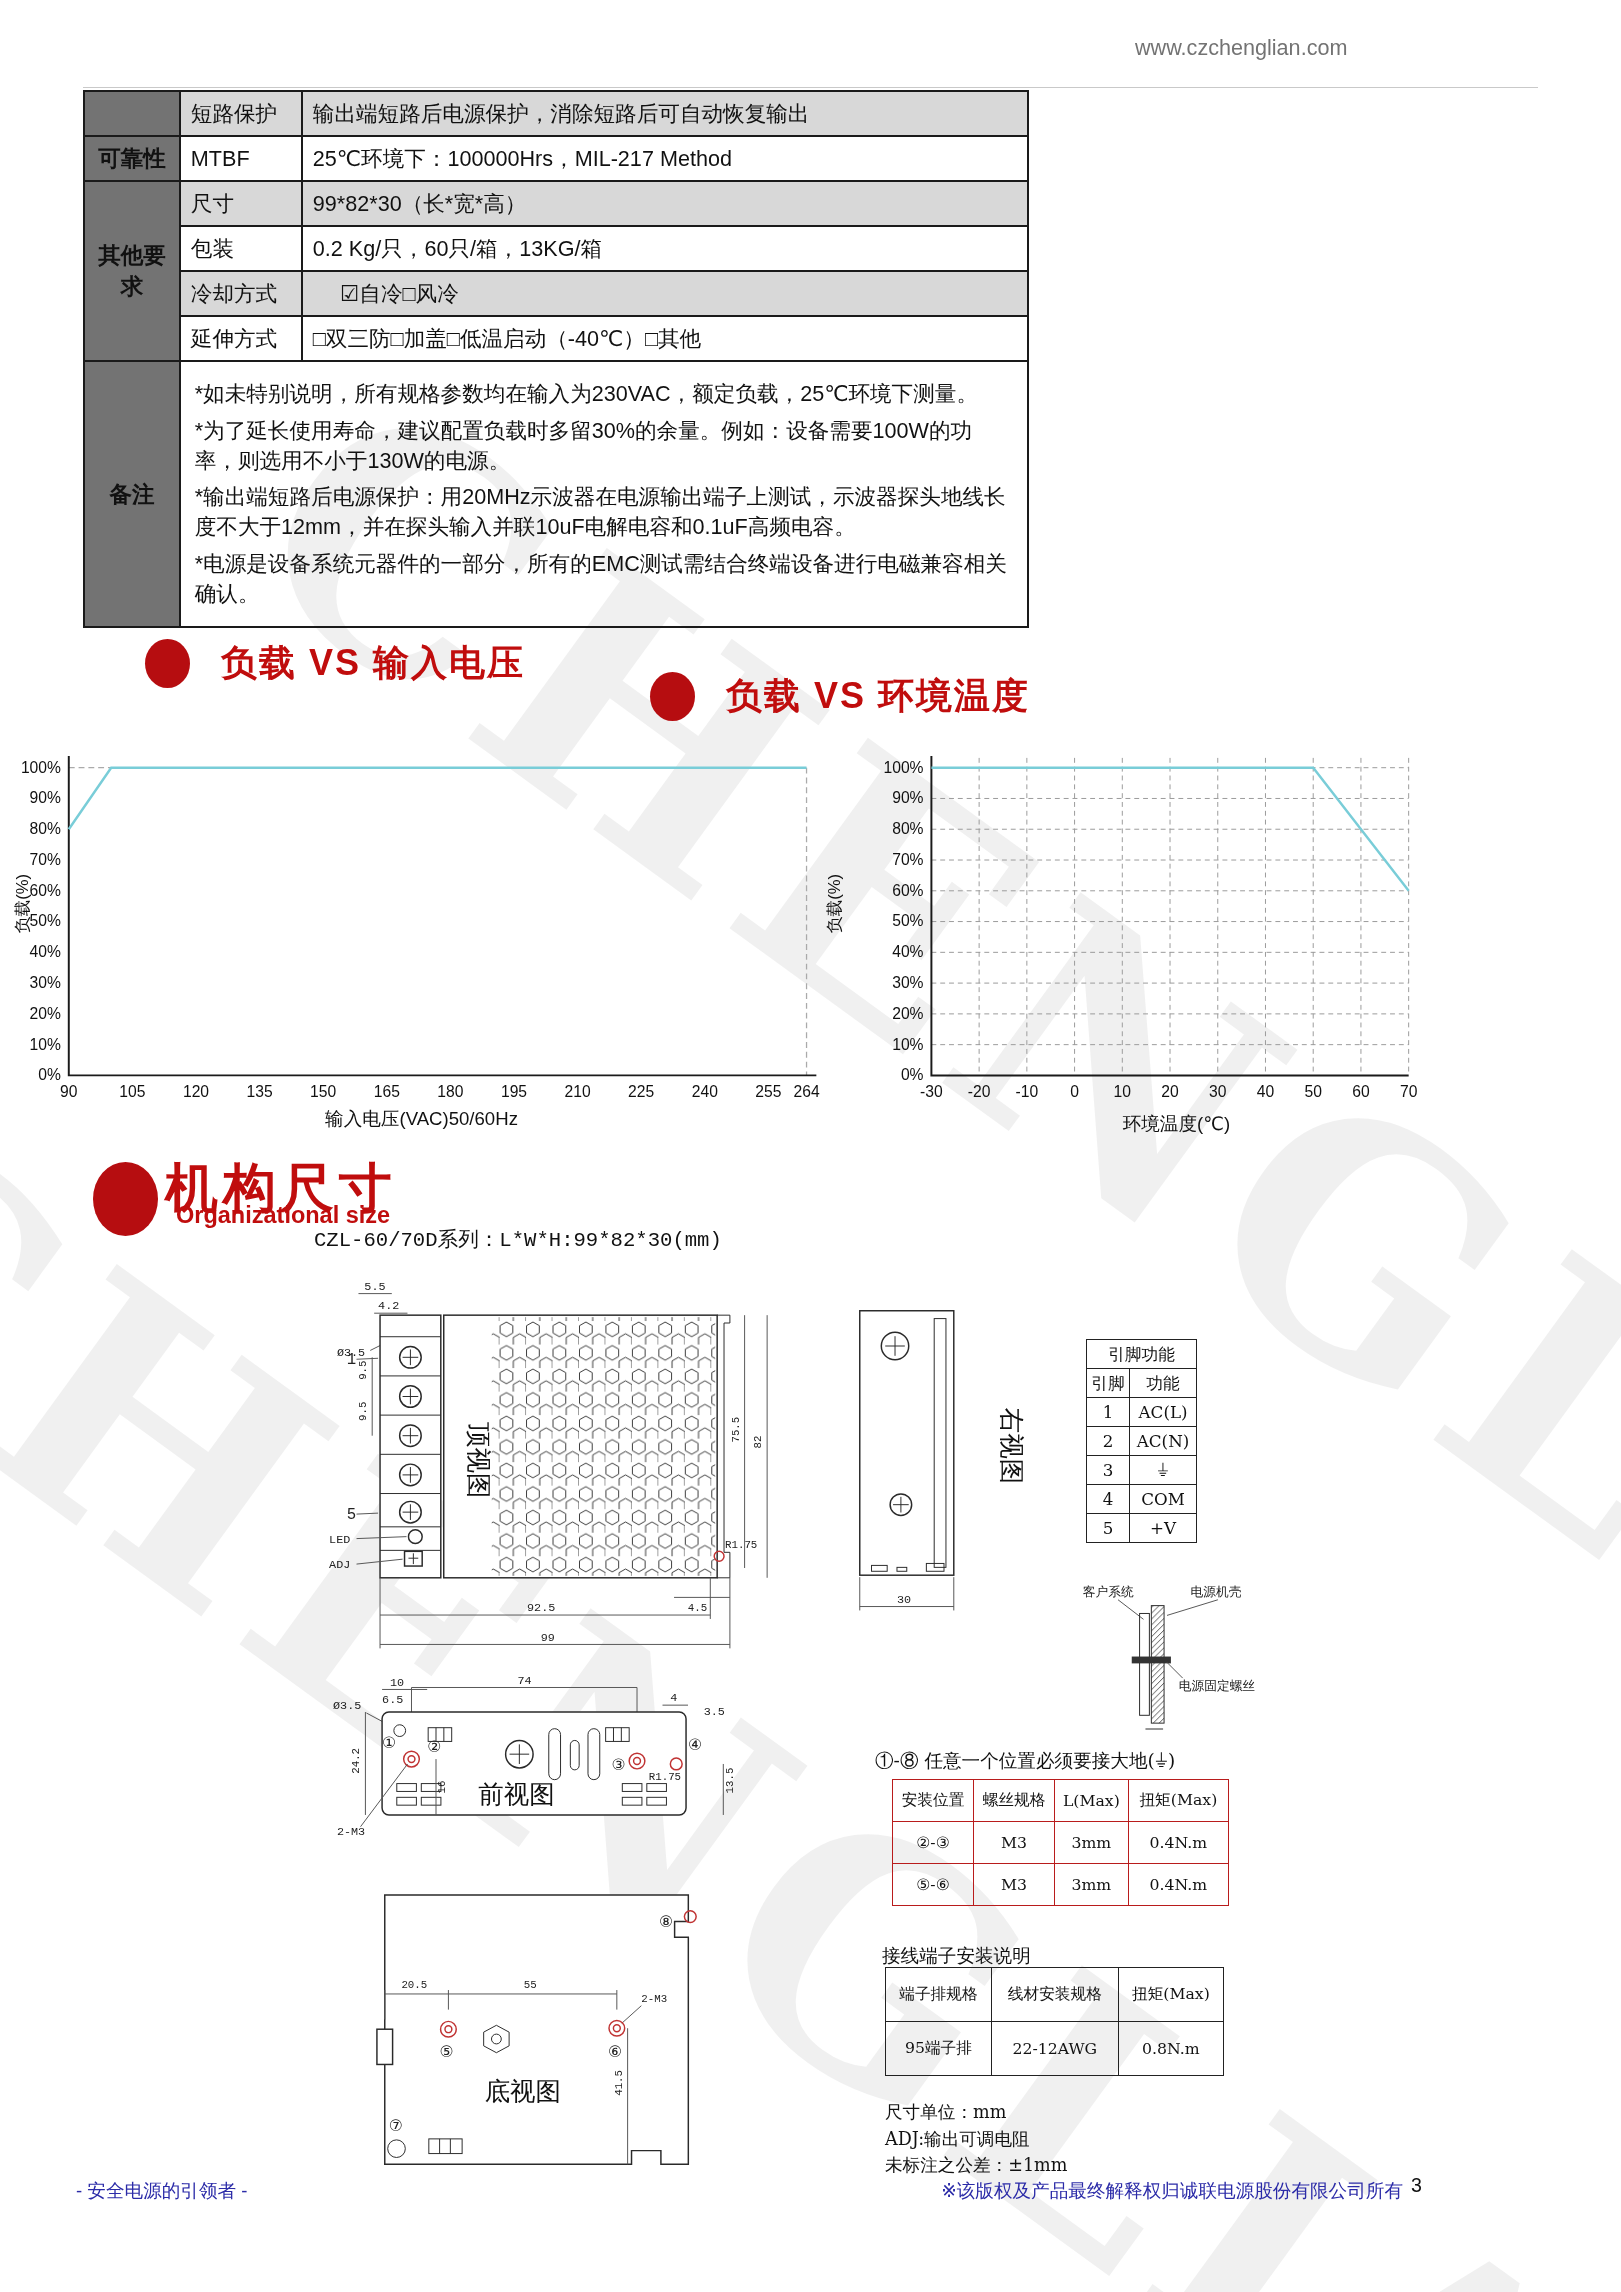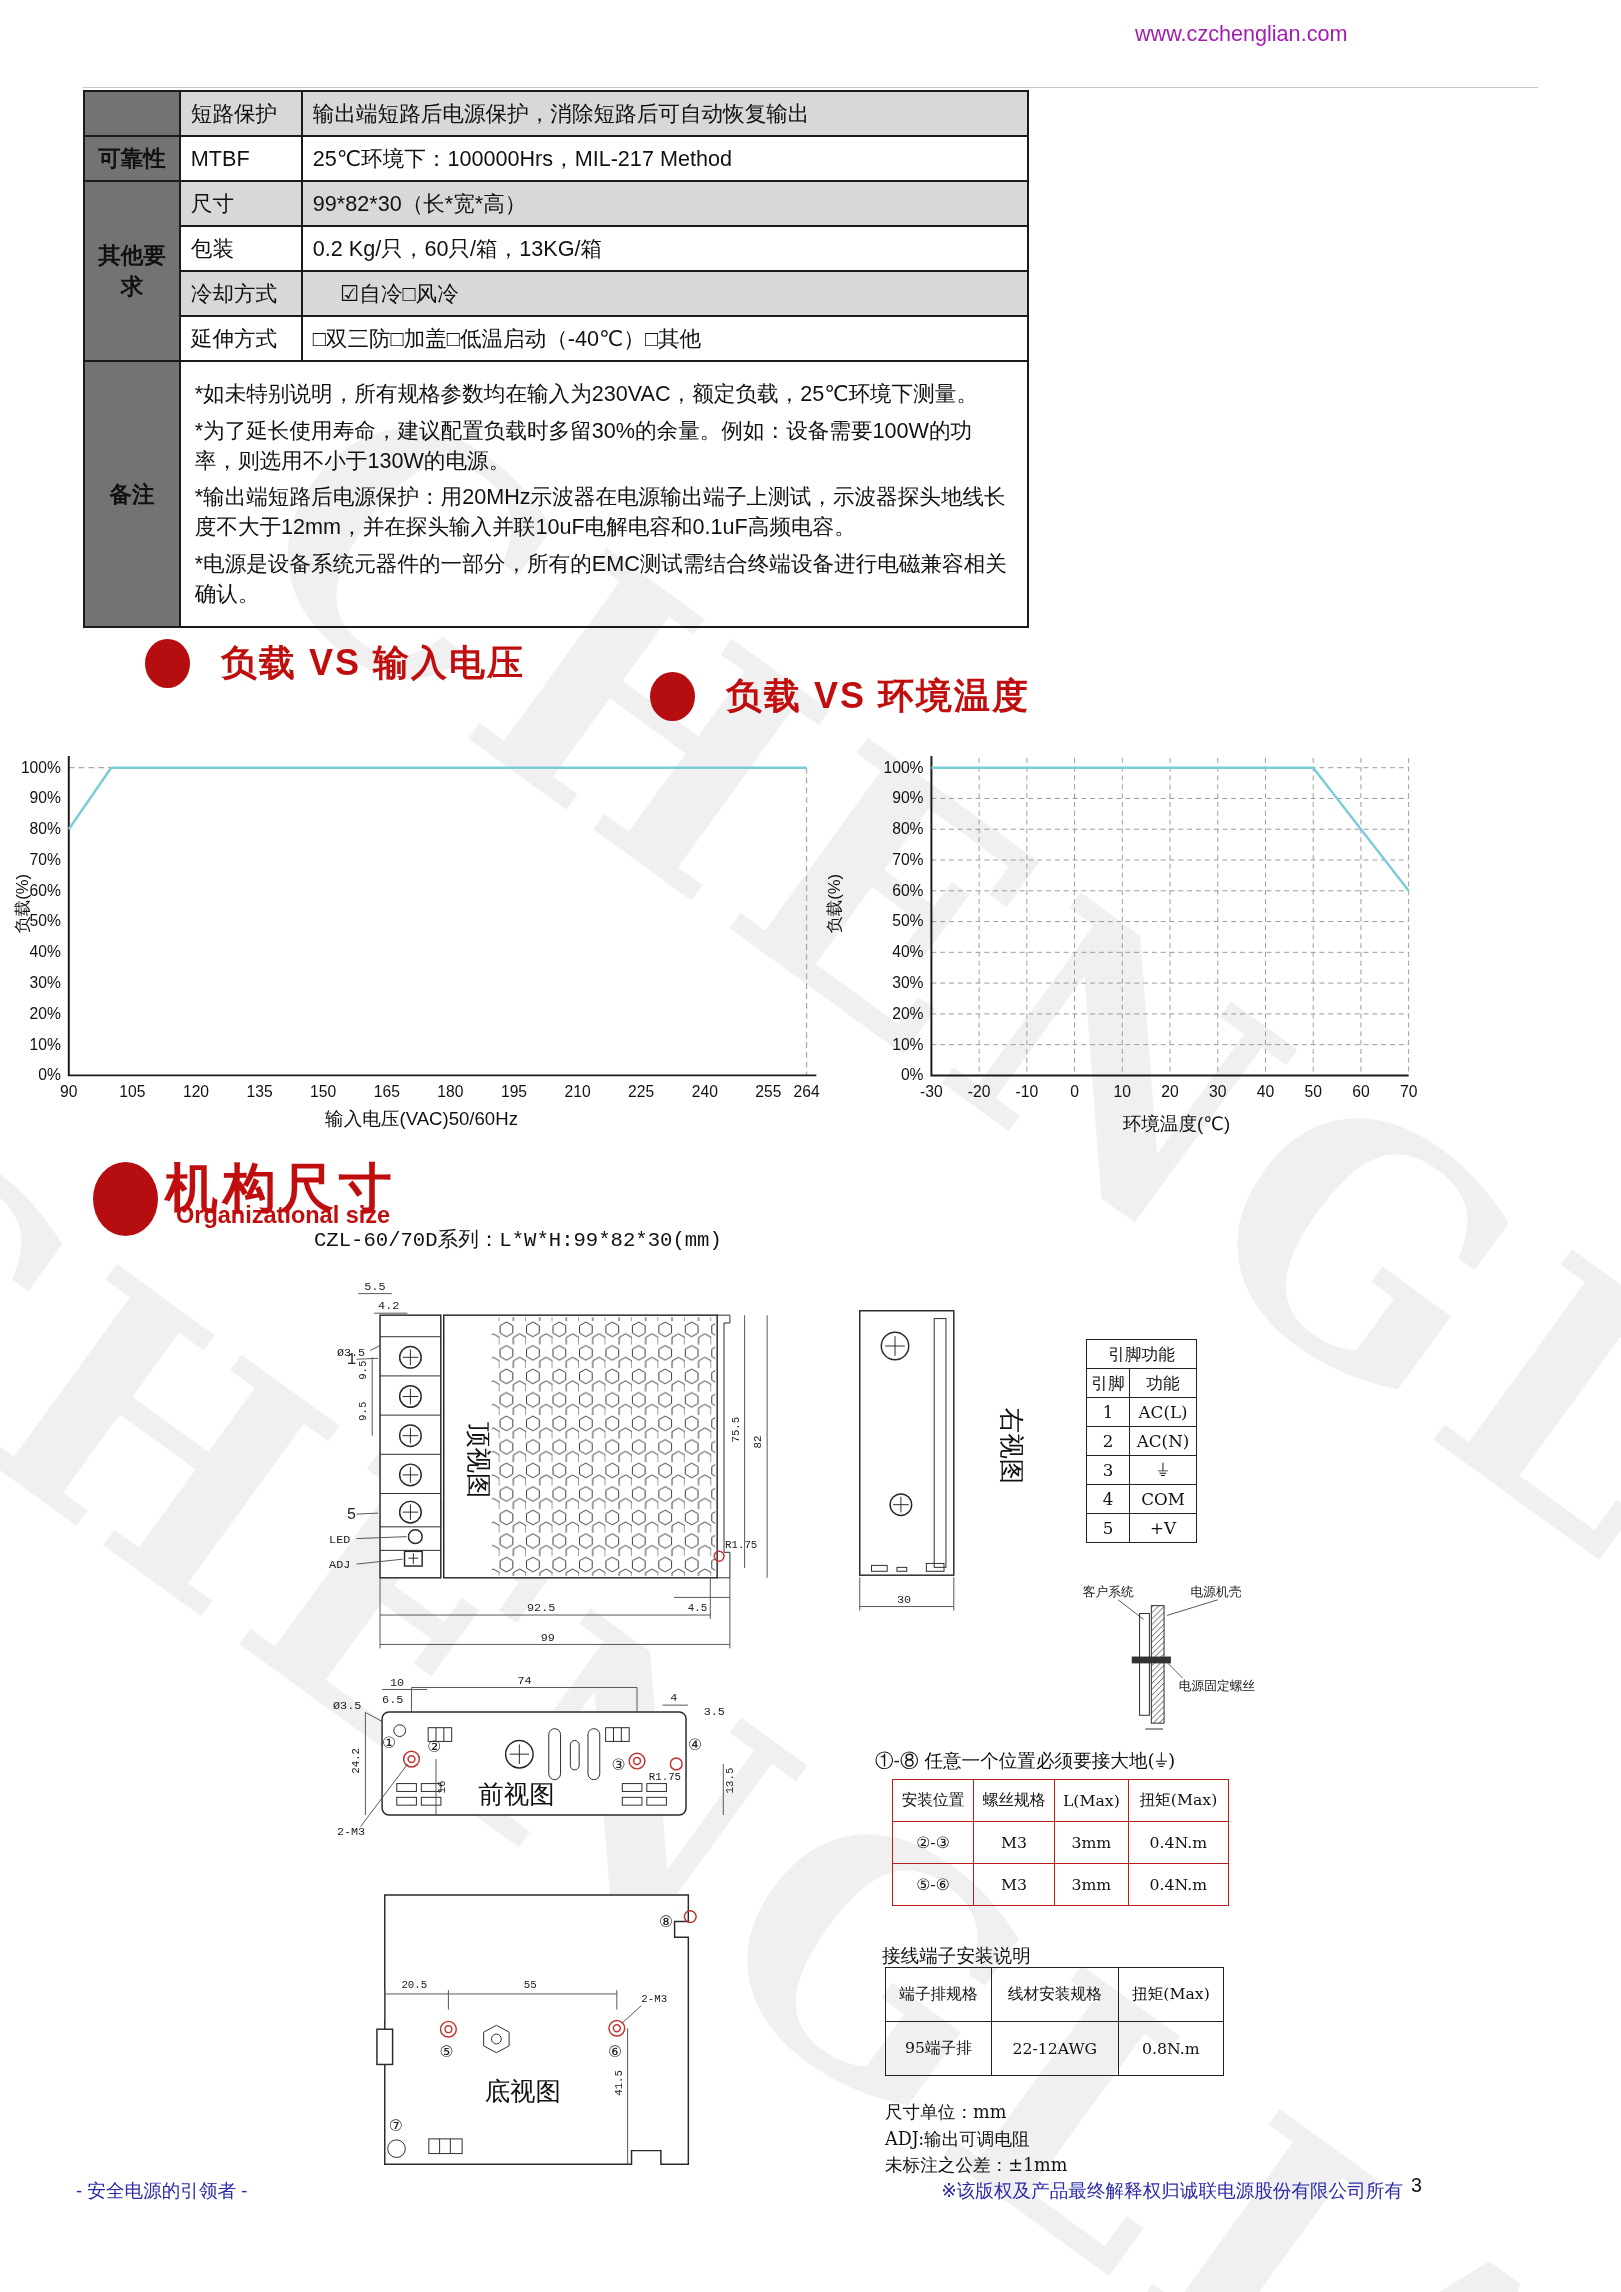--- a/index.html
+++ b/index.html
@@ -5,21 +5,21 @@
 *{margin:0;padding:0;box-sizing:border-box}
 html,body{background:#9a9a9a}
 #page{position:relative;width:1621px;height:2293px;background:#fff;overflow:hidden;
   font-family:"Liberation Sans","DejaVu Sans",sans-serif;color:#111}
 .abs{position:absolute}
 
 .wm{position:absolute;font-family:"DejaVu Serif","Liberation Serif",serif;font-weight:bold;
   font-size:323px;color:rgba(135,135,135,0.12);white-space:nowrap;letter-spacing:17.6px;
   transform-origin:0 0;transform:rotate(36deg);pointer-events:none}
 
-.header-url{position:absolute;top:21px;left:1135px;font-size:21.6px;color:#a21caf}
+.header-url{position:absolute;top:35px;left:1135px;font-size:21.6px;color:#737373}
 .header-rule{position:absolute;top:87px;left:83px;width:1455px;height:1px;background:#c9c9c9}
 
 table.spec{position:absolute;left:83px;top:90px;width:944px;border-collapse:collapse;
   table-layout:fixed;font-size:21.6px}
 table.spec td{border:2px solid #1a1a1a;padding:0 9.8px;height:45px;vertical-align:middle}
 table.spec td.cat{text-align:center;font-weight:bold;font-size:22.5px;background:#737373;padding:0 10px}
 table.spec td.gray{background:#d8d8d8}
 table.spec td.pad{padding-left:37px}
 td.remarks{padding:9.8px 13.7px !important}
 .remark-line{line-height:30px;margin:6.9px 0}

